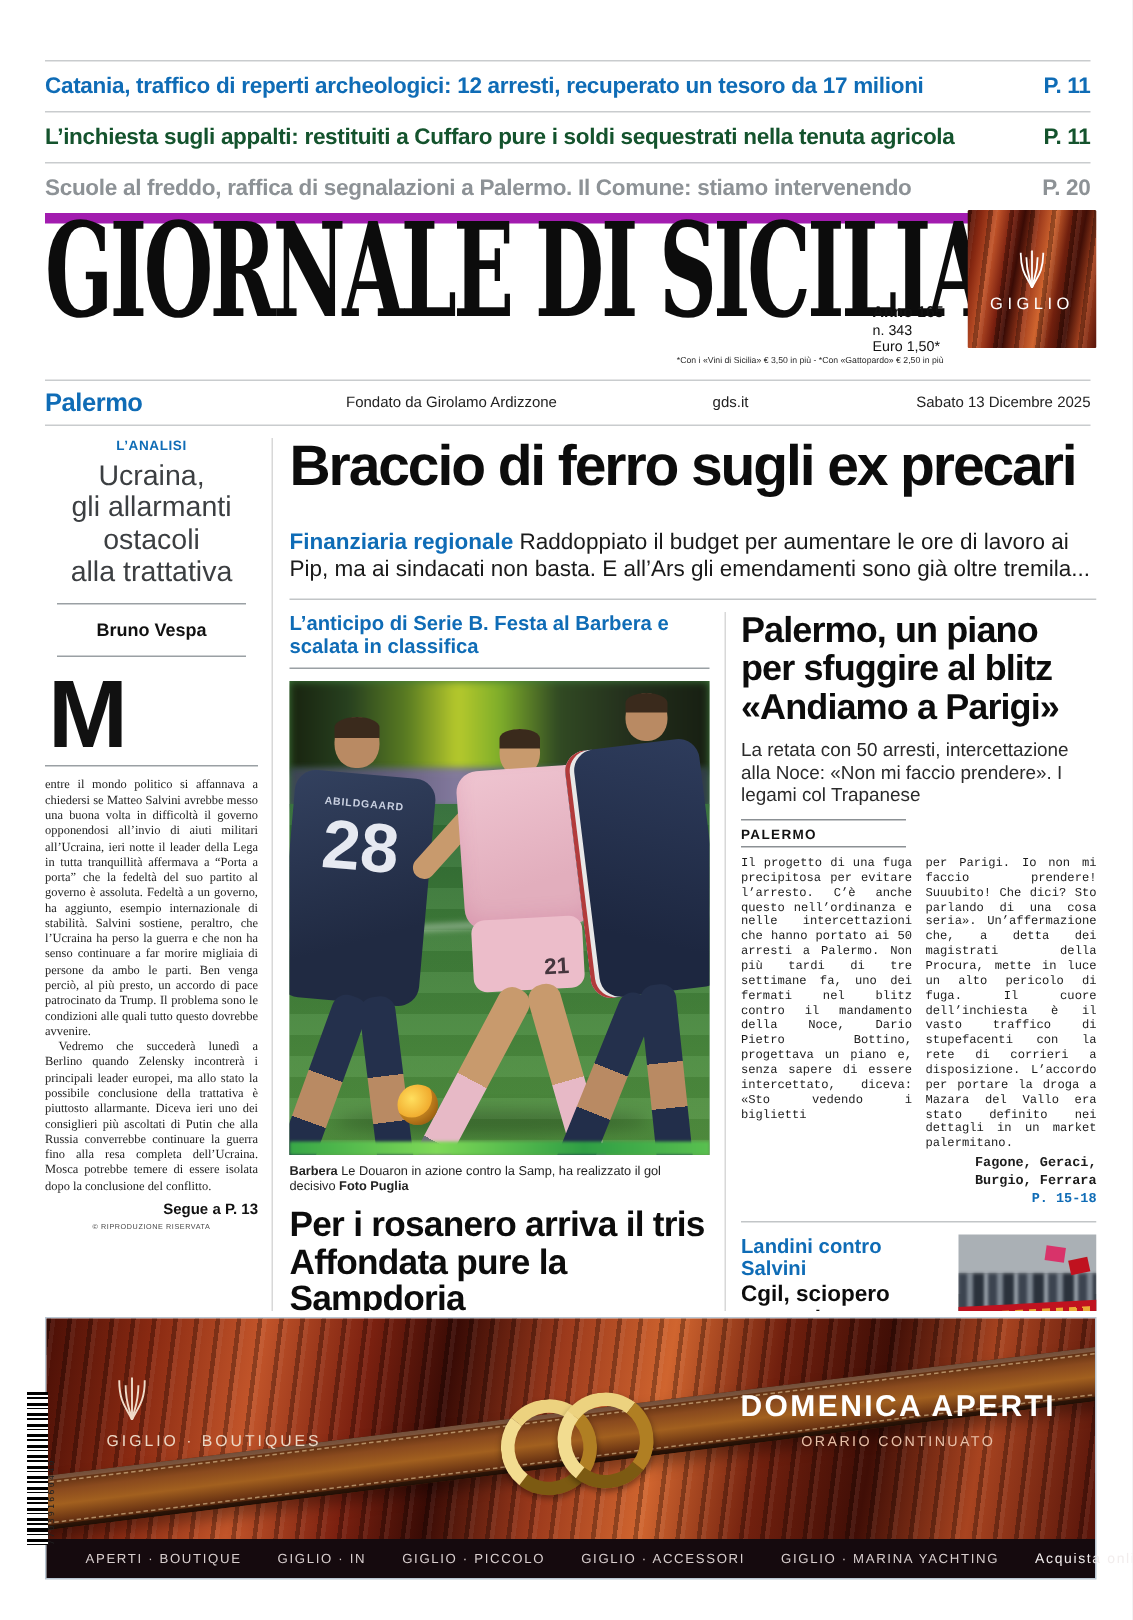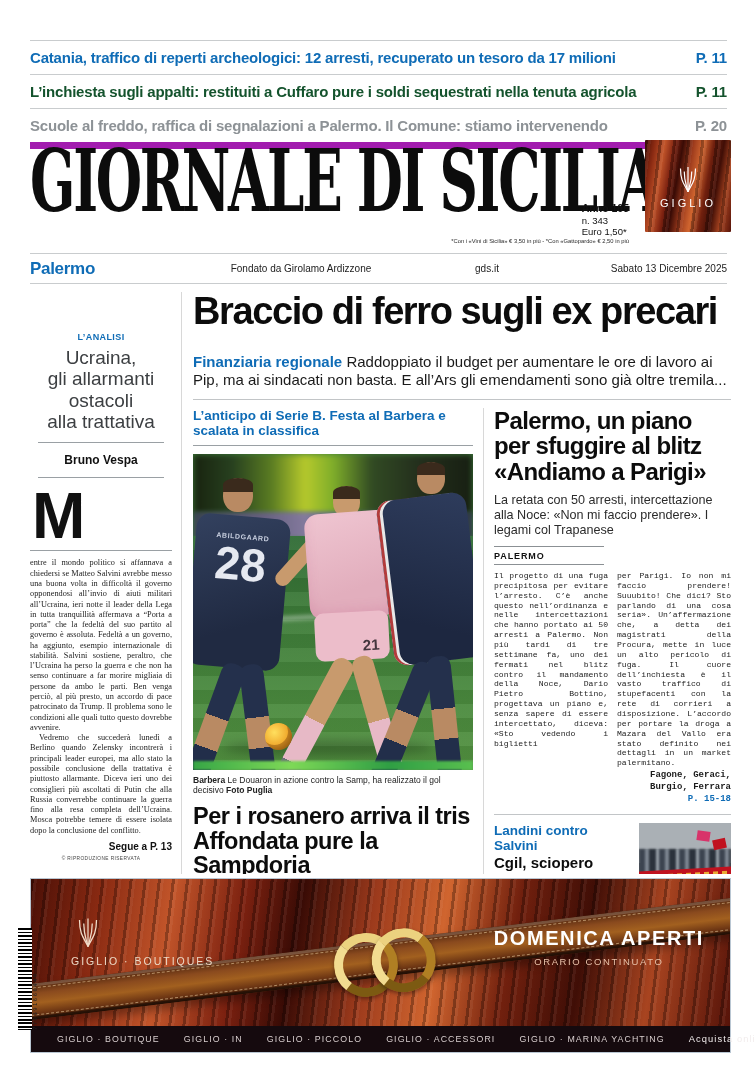--- a/index.html
+++ b/index.html
@@ -36,21 +36,21 @@
   .datebar{position:absolute;left:30px;right:28px;top:253px;height:29px;border-top:1px solid #c9ccce;
            border-bottom:1px solid #c9ccce;display:flex;align-items:center;font-size:10px;color:#222;}
   .ed{color:#0f6cb6;font-weight:bold;font-size:17px;width:160px;letter-spacing:-.3px;}
   .founded{flex:1;text-align:center;}
   .site{width:150px;text-align:center;}
   .date{width:165px;text-align:right;}
 
   
   .main{position:absolute;left:30px;right:24px;top:292px;height:582px;display:flex;overflow:hidden;}
   .col-analysis{width:152px;min-width:152px;padding-right:9px;border-right:1px solid #d8d8d8;box-sizing:border-box;}
-  .kicker-blue{color:#0f6cb6;font-weight:bold;font-size:9px;letter-spacing:.4px;text-align:center;margin-top:40px;}
+  .kicker-blue{color:#0f6cb6;font-weight:bold;font-size:9px;letter-spacing:.4px;text-align:center;}
   .an-title{font-size:19px;line-height:1.12;text-align:center;color:#3c3f42;margin-top:5px;white-space:pre-line;}
   .an-rule{border-top:1px solid #9aa0a4;margin:10px 8px;}
   .an-author{text-align:center;font-weight:bold;font-size:12px;}
   .an-drop{font-size:64px;font-weight:800;line-height:.88;margin:4px 0 0 2px;letter-spacing:-2px;}
   .an-rule2{border-top:1px solid #9aa0a4;margin:6px 0 7px;}
   .an-body{font-family:"Liberation Serif",serif;font-size:8.3px;line-height:1.24;text-align:justify;color:#1c1c1c;}
   .an-body.ind{text-indent:9px;}
   .an-follow{text-align:right;font-weight:bold;font-size:10px;margin-top:5px;}
   .an-copy{text-align:center;font-size:4.8px;letter-spacing:.4px;color:#444;margin-top:4px;}
 
@@ -350,21 +350,21 @@
           <path d="M20 4 L20 37"></path>
         </svg>
         <div class="txt">GIGLIO · BOUTIQUES</div>
       </div>
       <div class="ad-right">
         <div class="l1">DOMENICA APERTI</div>
         <div class="l2">ORARIO CONTINUATO</div>
       </div>
     </div>
     <div class="ad-bar">
-      <span>GIGLIO · BOUTIQUE</span>
+      <span>APERTI · BOUTIQUE</span>
       <span>GIGLIO · IN</span>
       <span>GIGLIO · PICCOLO</span>
       <span>GIGLIO · ACCESSORI</span>
       <span>GIGLIO · MARINA YACHTING</span>
       <span class="cta">Acquista online su GIGLIO.COM</span>
     </div>
   </div>
 
   <div class="barcode"></div>
   <div class="bc-num">770391660440</div>

